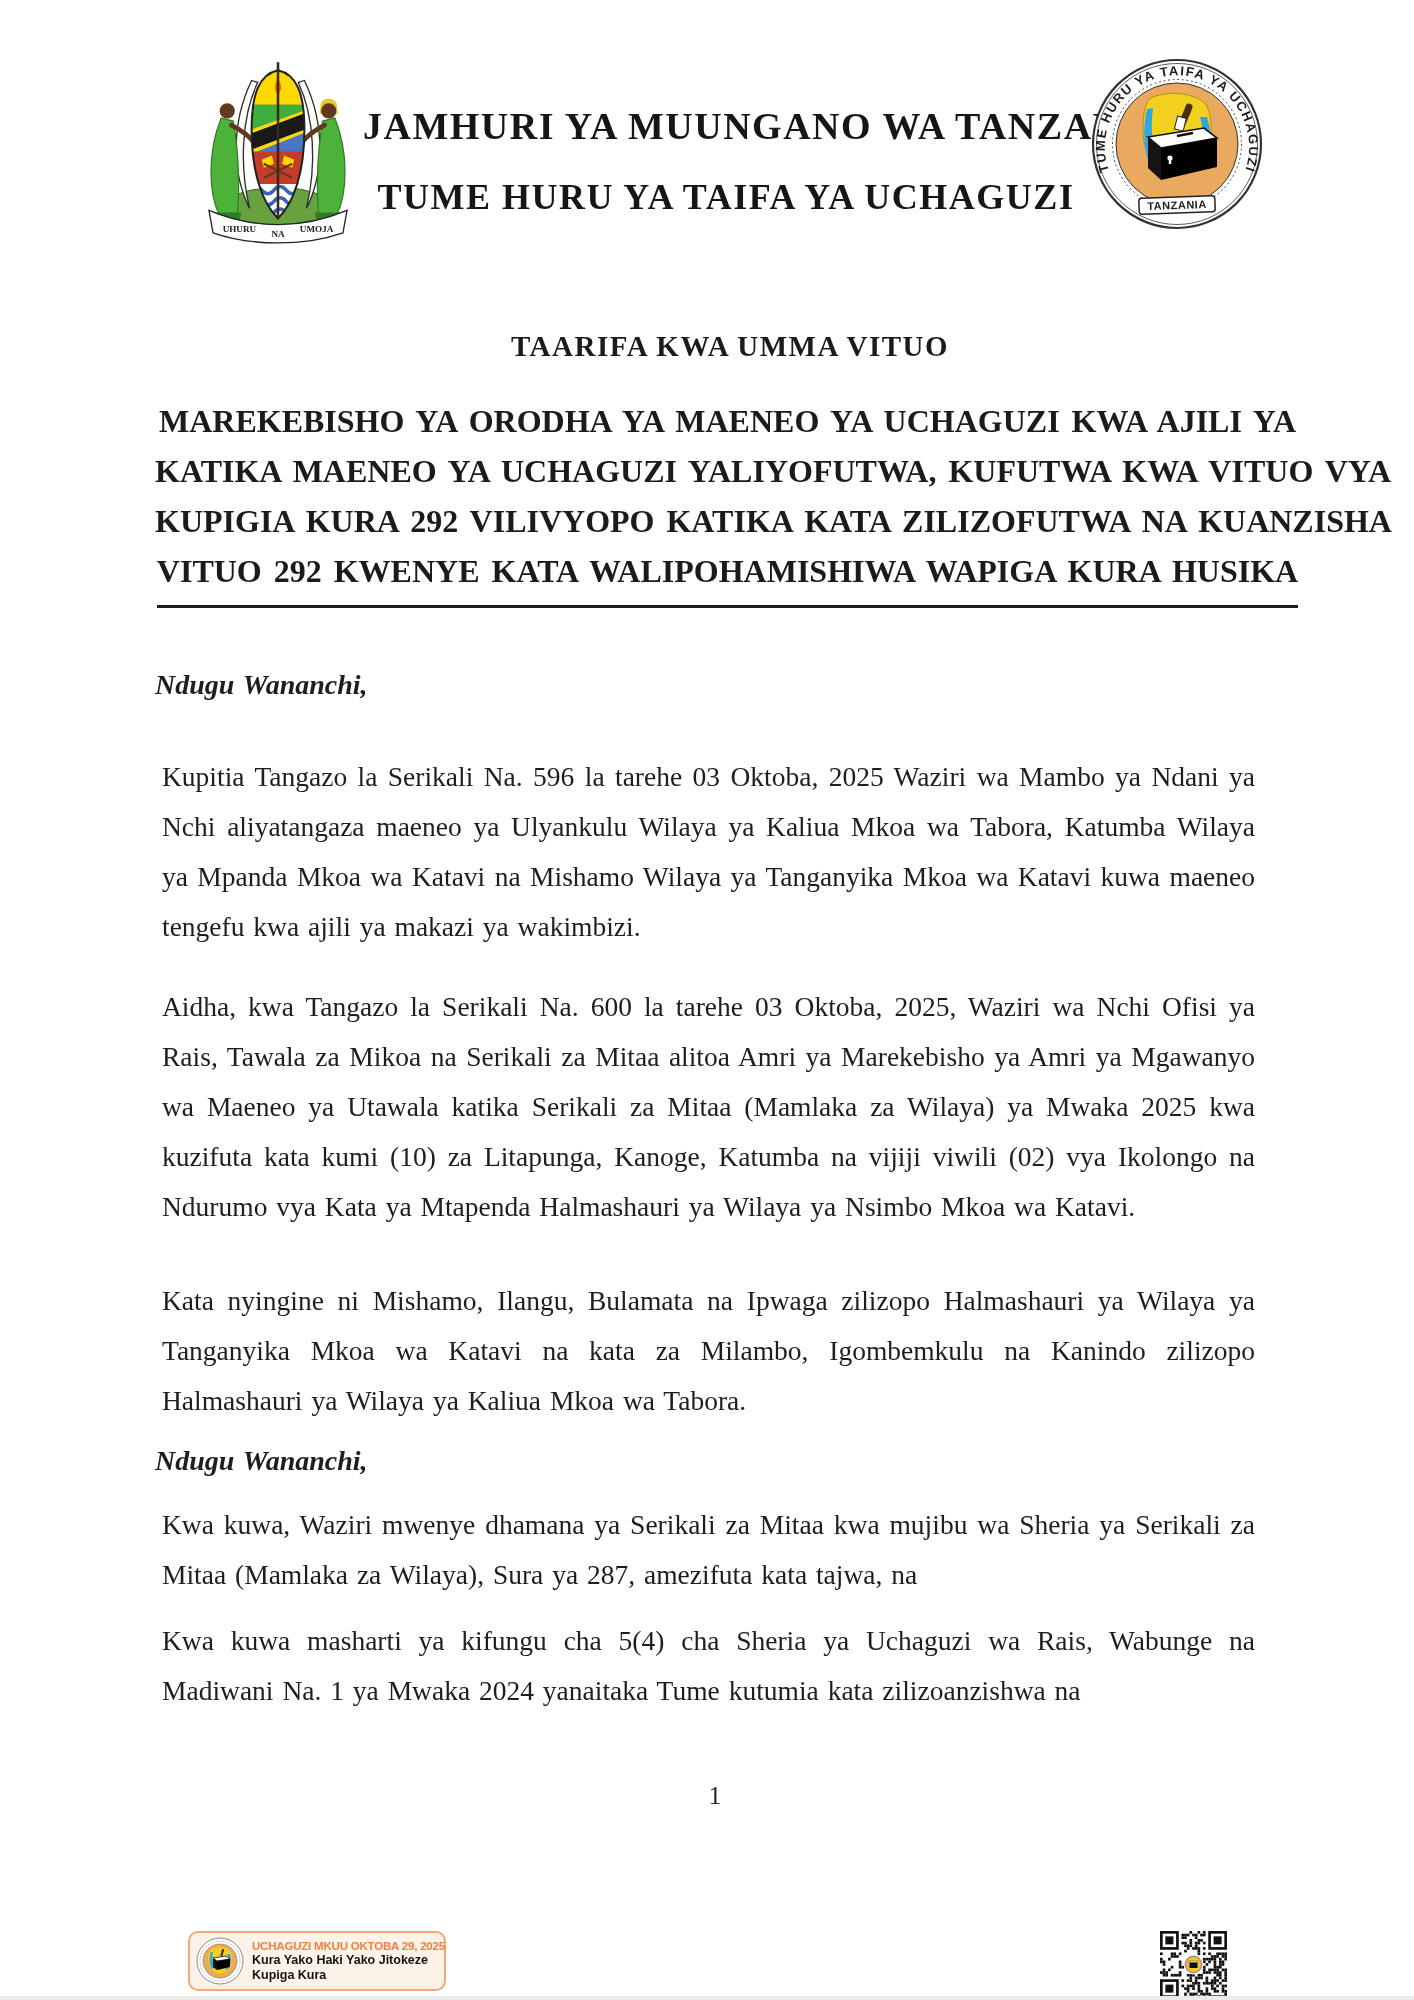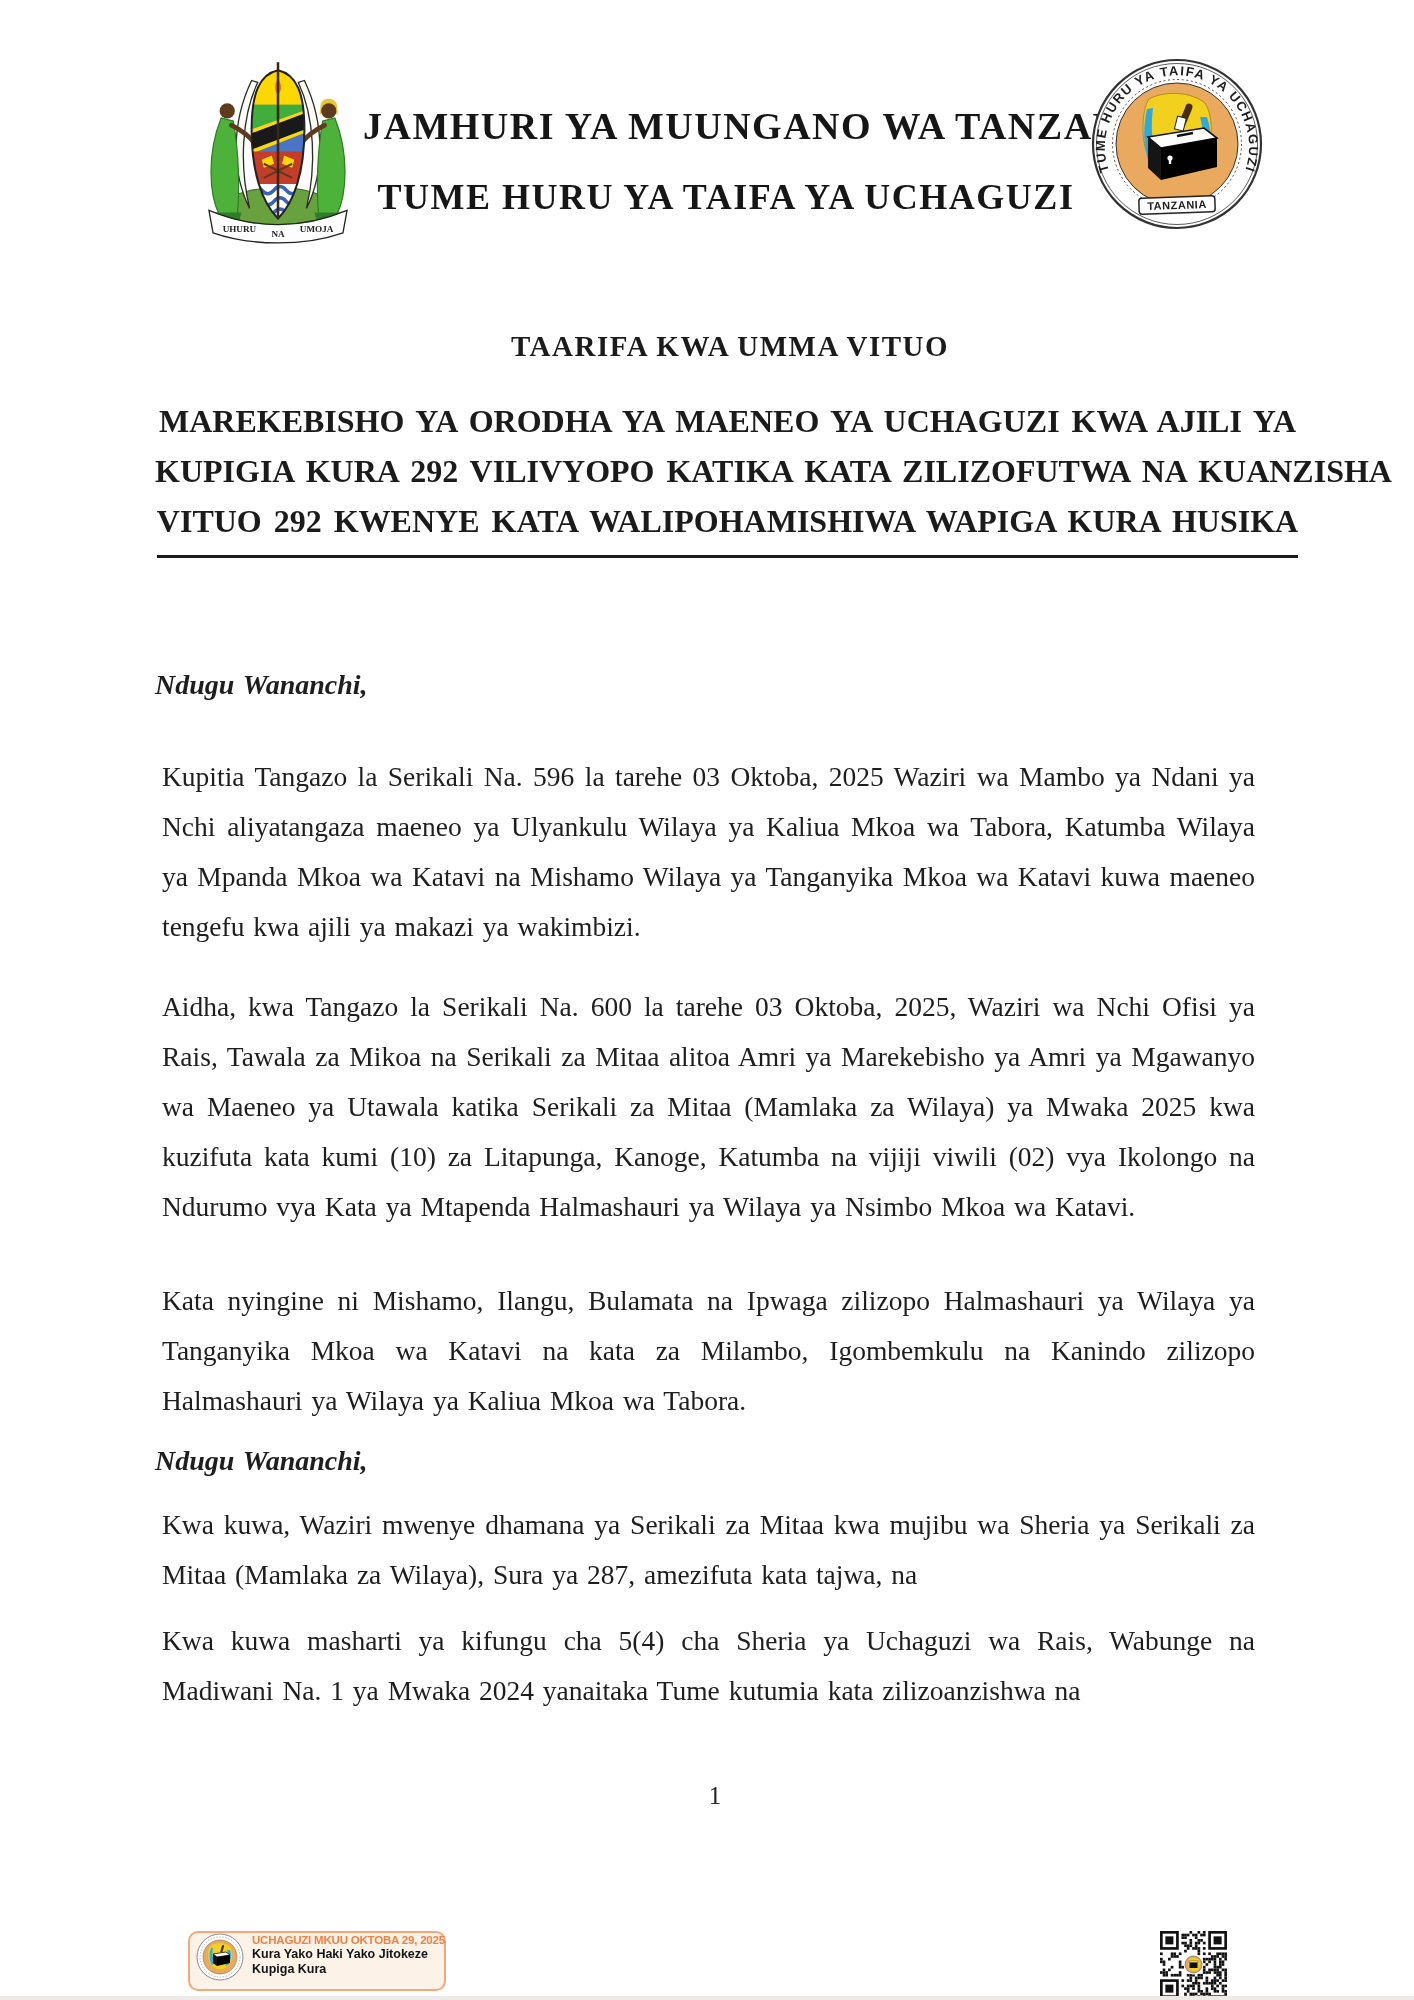--- a/index.html
+++ b/index.html
@@ -49,21 +49,21 @@
   .para.p4{margin-bottom:16px;}
   .page-number{
     position:absolute;top:1782px;left:155px;width:1120px;
     text-align:center;font-size:25px;color:#222;
   }
   
   .footer-banner{
     position:absolute;left:188px;top:1931px;width:258px;height:60px;
     box-sizing:border-box;border:2px solid var(--banner_border,#f4a878);
     background:var(--banner_bg,#fdf2e8);border-radius:10px;
-    display:flex;align-items:flex-start;gap:8px;padding:0 8px 0 6px;
+    display:flex;align-items:center;gap:8px;padding:0 8px 0 6px;
     font-family:"Liberation Sans","DejaVu Sans",sans-serif;
   }
   .footer-seal{flex:0 0 auto;}
   .fb-text{display:flex;flex-direction:column;justify-content:center;}
   .fb-title{color:var(--banner_title,#f0813f);font-weight:bold;font-size:11.5px;line-height:14px;letter-spacing:-0.2px;white-space:nowrap;}
   .fb-line{color:#141414;font-weight:bold;font-size:12.5px;line-height:15px;white-space:nowrap;}
   .qr{position:absolute;left:1160px;top:1931px;width:67px;height:67px;}
   .scan-edge{position:absolute;left:0;right:0;bottom:0;height:4px;background:#edebe7;}
   .seal-ring-text{font-family:"Liberation Sans","DejaVu Sans",sans-serif;font-weight:bold;font-size:13px;letter-spacing:1.5px;fill:#1c1c1c;}
   .seal-banner-text{font-family:"Liberation Sans","DejaVu Sans",sans-serif;font-weight:bold;font-size:11px;fill:#1c1c1c;letter-spacing:0.5px;}
@@ -164,20 +164,21 @@
     <g transform="rotate(-2 87 148)">
       <rect x="49" y="140" width="76" height="16" rx="3" fill="#fff" stroke="#222" stroke-width="1.5"></rect>
       <text class="seal-banner-text" x="87" y="152" text-anchor="middle">TANZANIA</text>
     </g>
   </svg>
 
   <div class="notice-title">TAARIFA KWA UMMA VITUO</div>
 
   <div class="subject">
     <div class="subject-line">MAREKEBISHO YA ORODHA YA MAENEO YA UCHAGUZI KWA AJILI YA</div>
+    <div class="subject-line">KATIKA MAENEO YA UCHAGUZI YALIYOFUTWA, KUFUTWA KWA VITUO VYA</div>
     <div class="subject-line">KUPIGIA KURA 292 VILIVYOPO KATIKA KATA ZILIZOFUTWA NA KUANZISHA</div>
     <div class="subject-line"><span class="underlined">VITUO 292 KWENYE KATA WALIPOHAMISHIWA WAPIGA KURA HUSIKA</span></div>
   </div>
 
   <div class="content">
     <p class="salutation">Ndugu Wananchi,</p>
     <p class="para p1">Kupitia Tangazo la Serikali Na. 596 la tarehe 03 Oktoba, 2025 Waziri wa Mambo ya Ndani ya Nchi aliyatangaza maeneo ya Ulyankulu Wilaya ya Kaliua Mkoa wa Tabora, Katumba Wilaya ya Mpanda Mkoa wa Katavi na Mishamo Wilaya ya Tanganyika Mkoa wa Katavi kuwa maeneo tengefu kwa ajili ya makazi ya wakimbizi.</p>
     <p class="para p2">Aidha, kwa Tangazo la Serikali Na. 600 la tarehe 03 Oktoba, 2025, Waziri wa Nchi Ofisi ya Rais, Tawala za Mikoa na Serikali za Mitaa alitoa Amri ya Marekebisho ya Amri ya Mgawanyo wa Maeneo ya Utawala katika Serikali za Mitaa (Mamlaka za Wilaya) ya Mwaka 2025 kwa kuzifuta kata kumi (10) za Litapunga, Kanoge, Katumba na vijiji viwili (02) vya Ikolongo na Ndurumo vya Kata ya Mtapenda Halmashauri ya Wilaya ya Nsimbo Mkoa wa Katavi.</p>
     <p class="para p3">Kata nyingine ni Mishamo, Ilangu, Bulamata na Ipwaga zilizopo Halmashauri ya Wilaya ya Tanganyika Mkoa wa Katavi na kata za Milambo, Igombemkulu na Kanindo zilizopo Halmashauri ya Wilaya ya Kaliua Mkoa wa Tabora.</p>
     <p class="salutation second">Ndugu Wananchi,</p>

